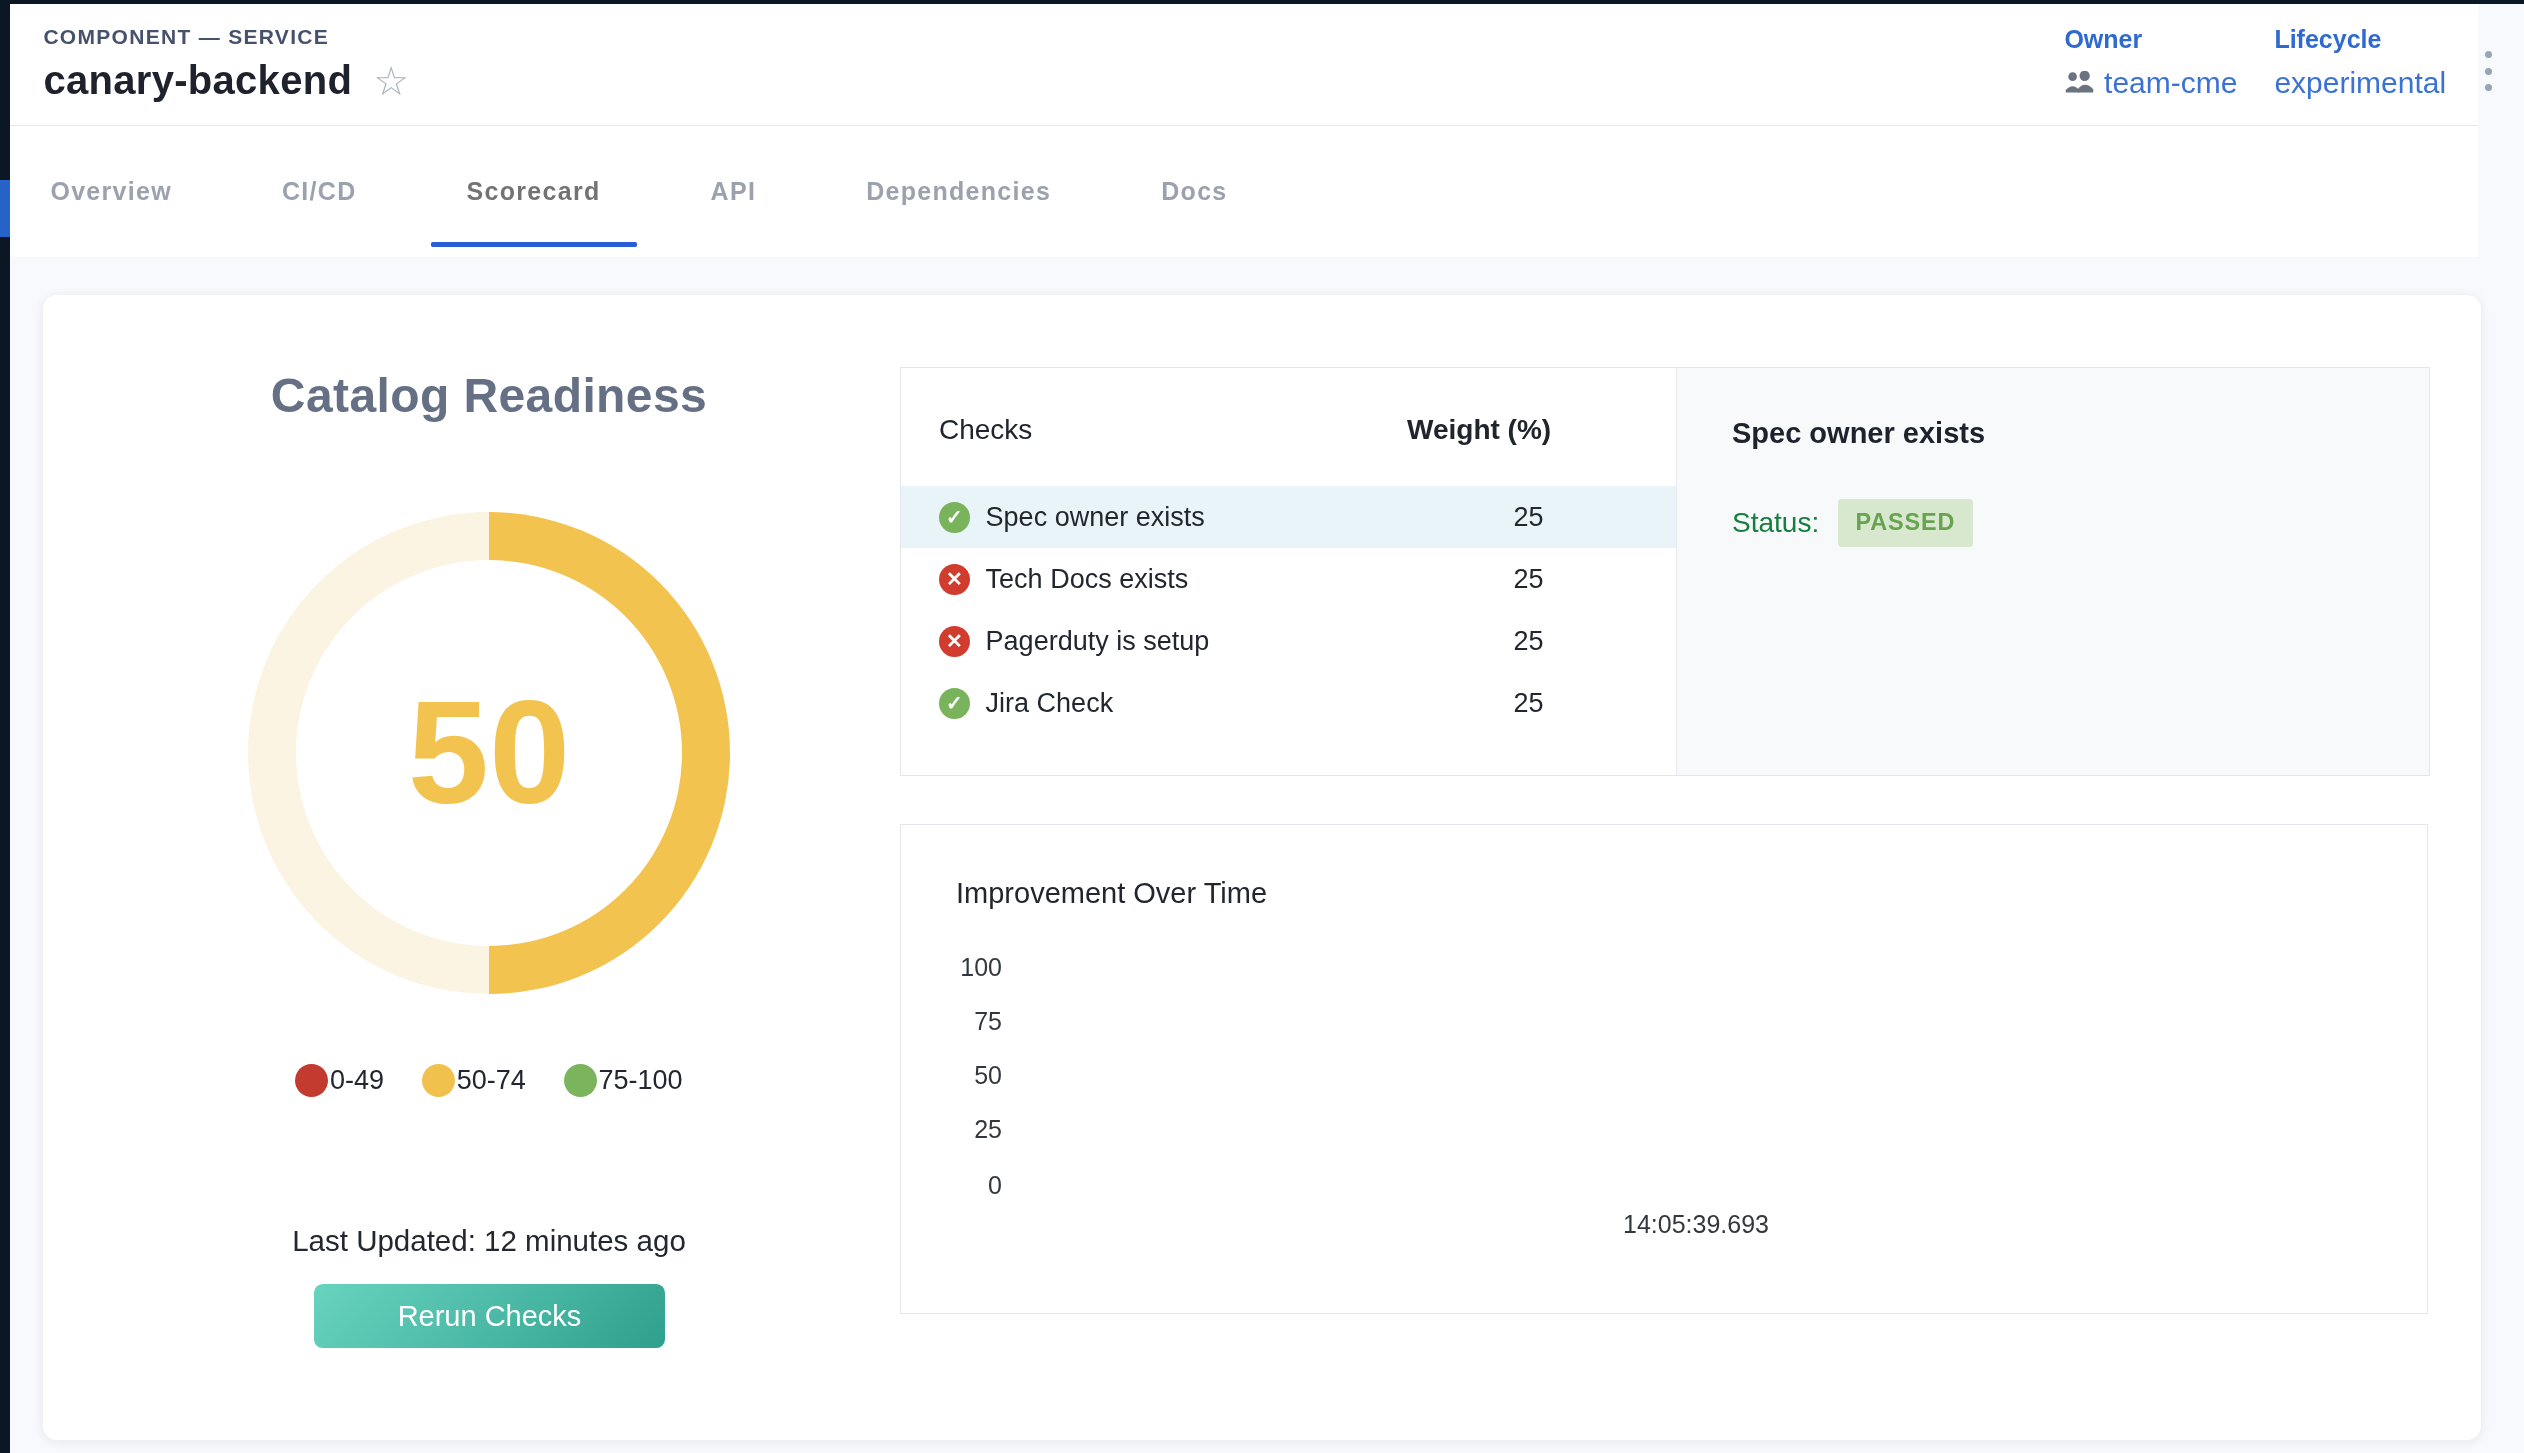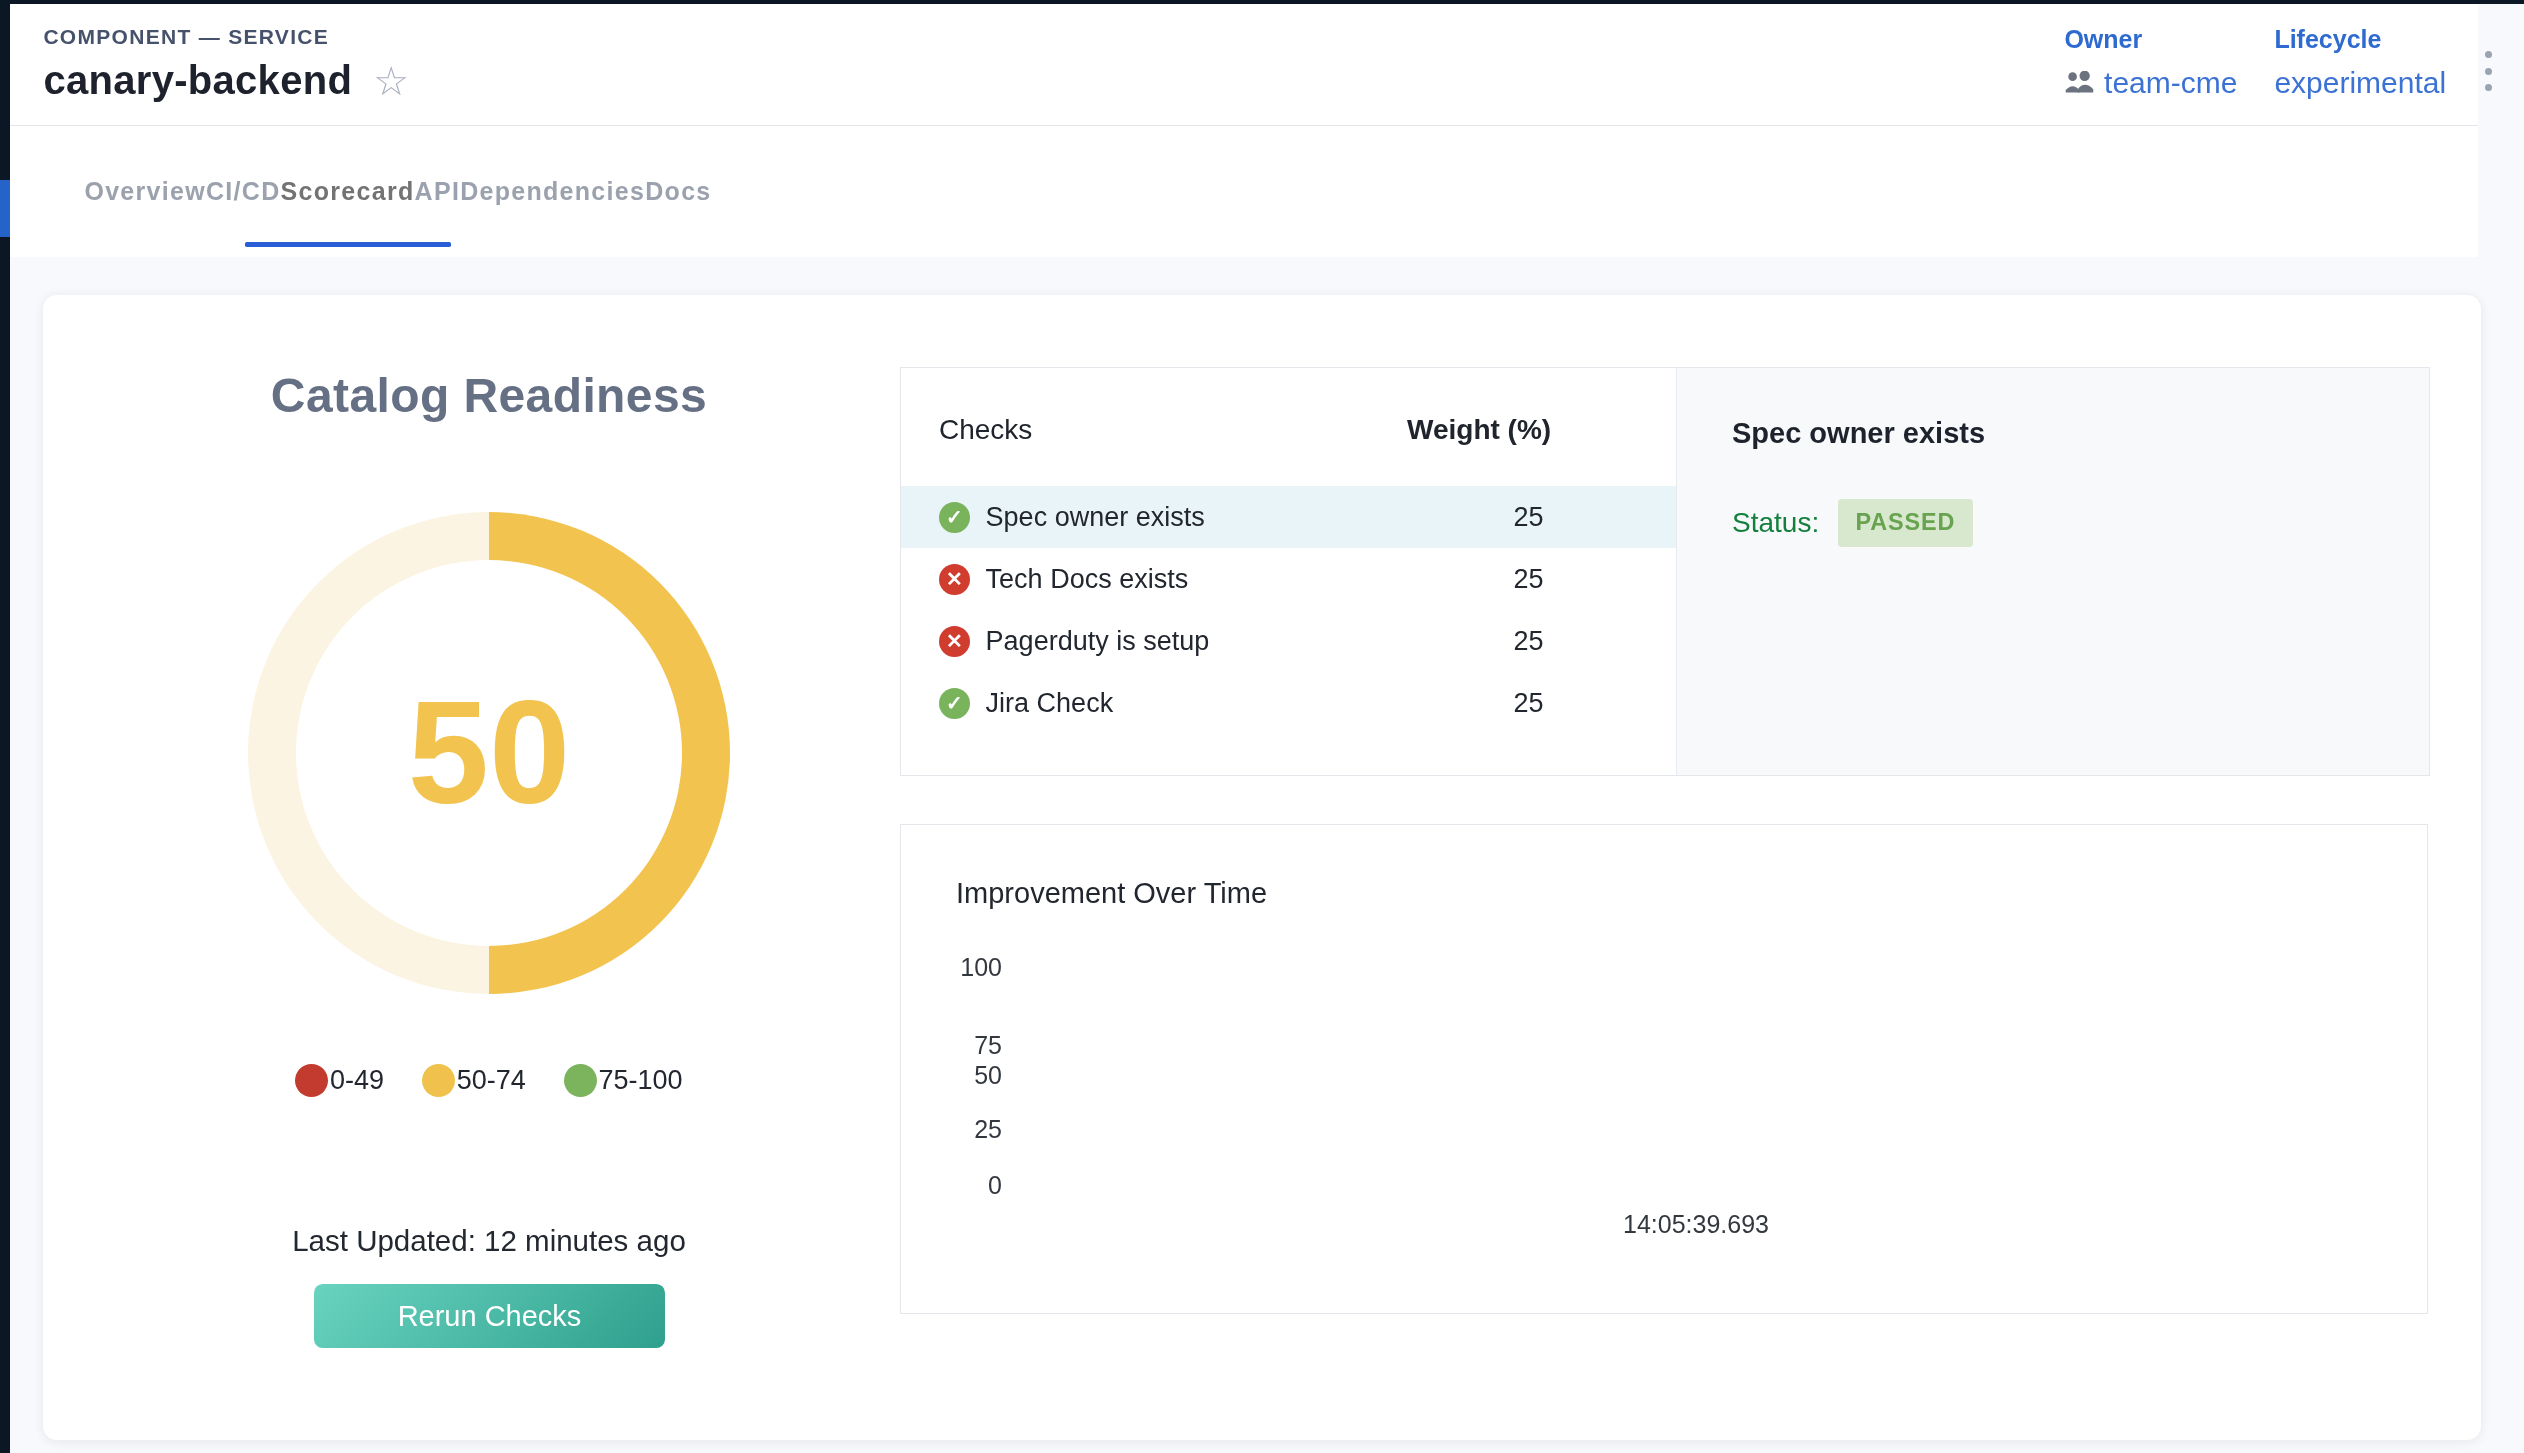--- a/index.html
+++ b/index.html
@@ -28,21 +28,21 @@
   .meta-block { position:absolute; top:21px; }
   .meta-owner { left:2054px; }
   .meta-lifecycle { left:2264px; }
   .meta-label { font-size:25px; font-weight:700; color:#2e6ad0; }
   .meta-value { margin-top:12px; font-size:30px; color:#3b72d4; display:flex; align-items:center; gap:8.7px; }
   .group-icon { display:inline-block; }
   .kebab { position:absolute; left:2469px; top:42px; display:flex; flex-direction:column; gap:9.5px; padding:5.2px; cursor:pointer; }
   .kebab span { width:7px; height:7px; border-radius:50%; background:#9aa3b2; }
 
   
-  .tabs { position:absolute; left:0; top:122px; width:2514px; height:131px; display:flex; align-items:center; padding-left:74px; }
+  .tabs { position:absolute; left:0; top:122px; width:2514px; height:131px; display:flex; align-items:center; padding-left:40px; gap:110px; }
   .tab { position:relative; font-size:25px; font-weight:600; letter-spacing:1.3px; color:#9ba2ae; cursor:pointer; line-height:31px; }
   .tab.active { color:#737373; font-weight:700;text-align:right; }
   .tab.active::after { content:""; position:absolute; left:-36px; right:-36px; top:66px; height:4.3px; background:#2a5ed6; border-radius:1.7px; }
 
   
   .card { position:absolute; left:43px; top:295px; width:2438px; height:1145px; background:#ffffff; border-radius:14px; box-shadow:0 1.7px 10.4px rgba(20,30,50,0.08); }
 
   
   .readiness-title { position:absolute; left:0; top:73px; width:892px; text-align:center; font-size:48px; font-weight:600; color:#667084; letter-spacing:0.4px; }
   .gauge { position:absolute; left:205px; top:217px; width:482px; height:482px; border-radius:50%;
@@ -85,21 +85,21 @@
   .detail-title { font-size:29px; font-weight:700; color:#1d222c; }
   .detail-status { margin-top:49px; display:flex; align-items:center; gap:19px; }
   .status-label { font-size:28px; color:#15803d; }
   .badge { background:#d8e8ce; color:#68a350; font-size:23.4px; font-weight:600; letter-spacing:0.9px;
            padding:10.4px 17.3px; border-radius:4px; }
 
   
   .chart-panel { position:absolute; left:857px; top:529px; width:1528px; height:490px; border:1.7px solid #e3e6eb; background:#ffffff; }
   .chart-title { position:absolute; left:55px; top:52px; font-size:29px; font-weight:500; color:#22262e; }
   .ytick { position:absolute; left:0; width:101px; text-align:right; font-size:25px; color:#33383f; }
-  .ytick-0 { top:128px; } .ytick-1 { top:182px;margin-top:24px; } .ytick-2 { top:236px; } .ytick-3 { top:290px; } .ytick-4 { top:346px; }
+  .ytick-0 { top:128px; } .ytick-1 { top:182px; } .ytick-2 { top:236px; } .ytick-3 { top:290px; } .ytick-4 { top:346px; }
   .xtick { position:absolute; left:665px; top:385px; width:260px; text-align:center; font-size:25px; color:#33383f; }
 </style>
 </head>
 <body>
 
 <div class="top-edge"></div>
 <div class="left-edge"></div>
 <div class="left-edge-accent"></div>
 
 <div class="header">

